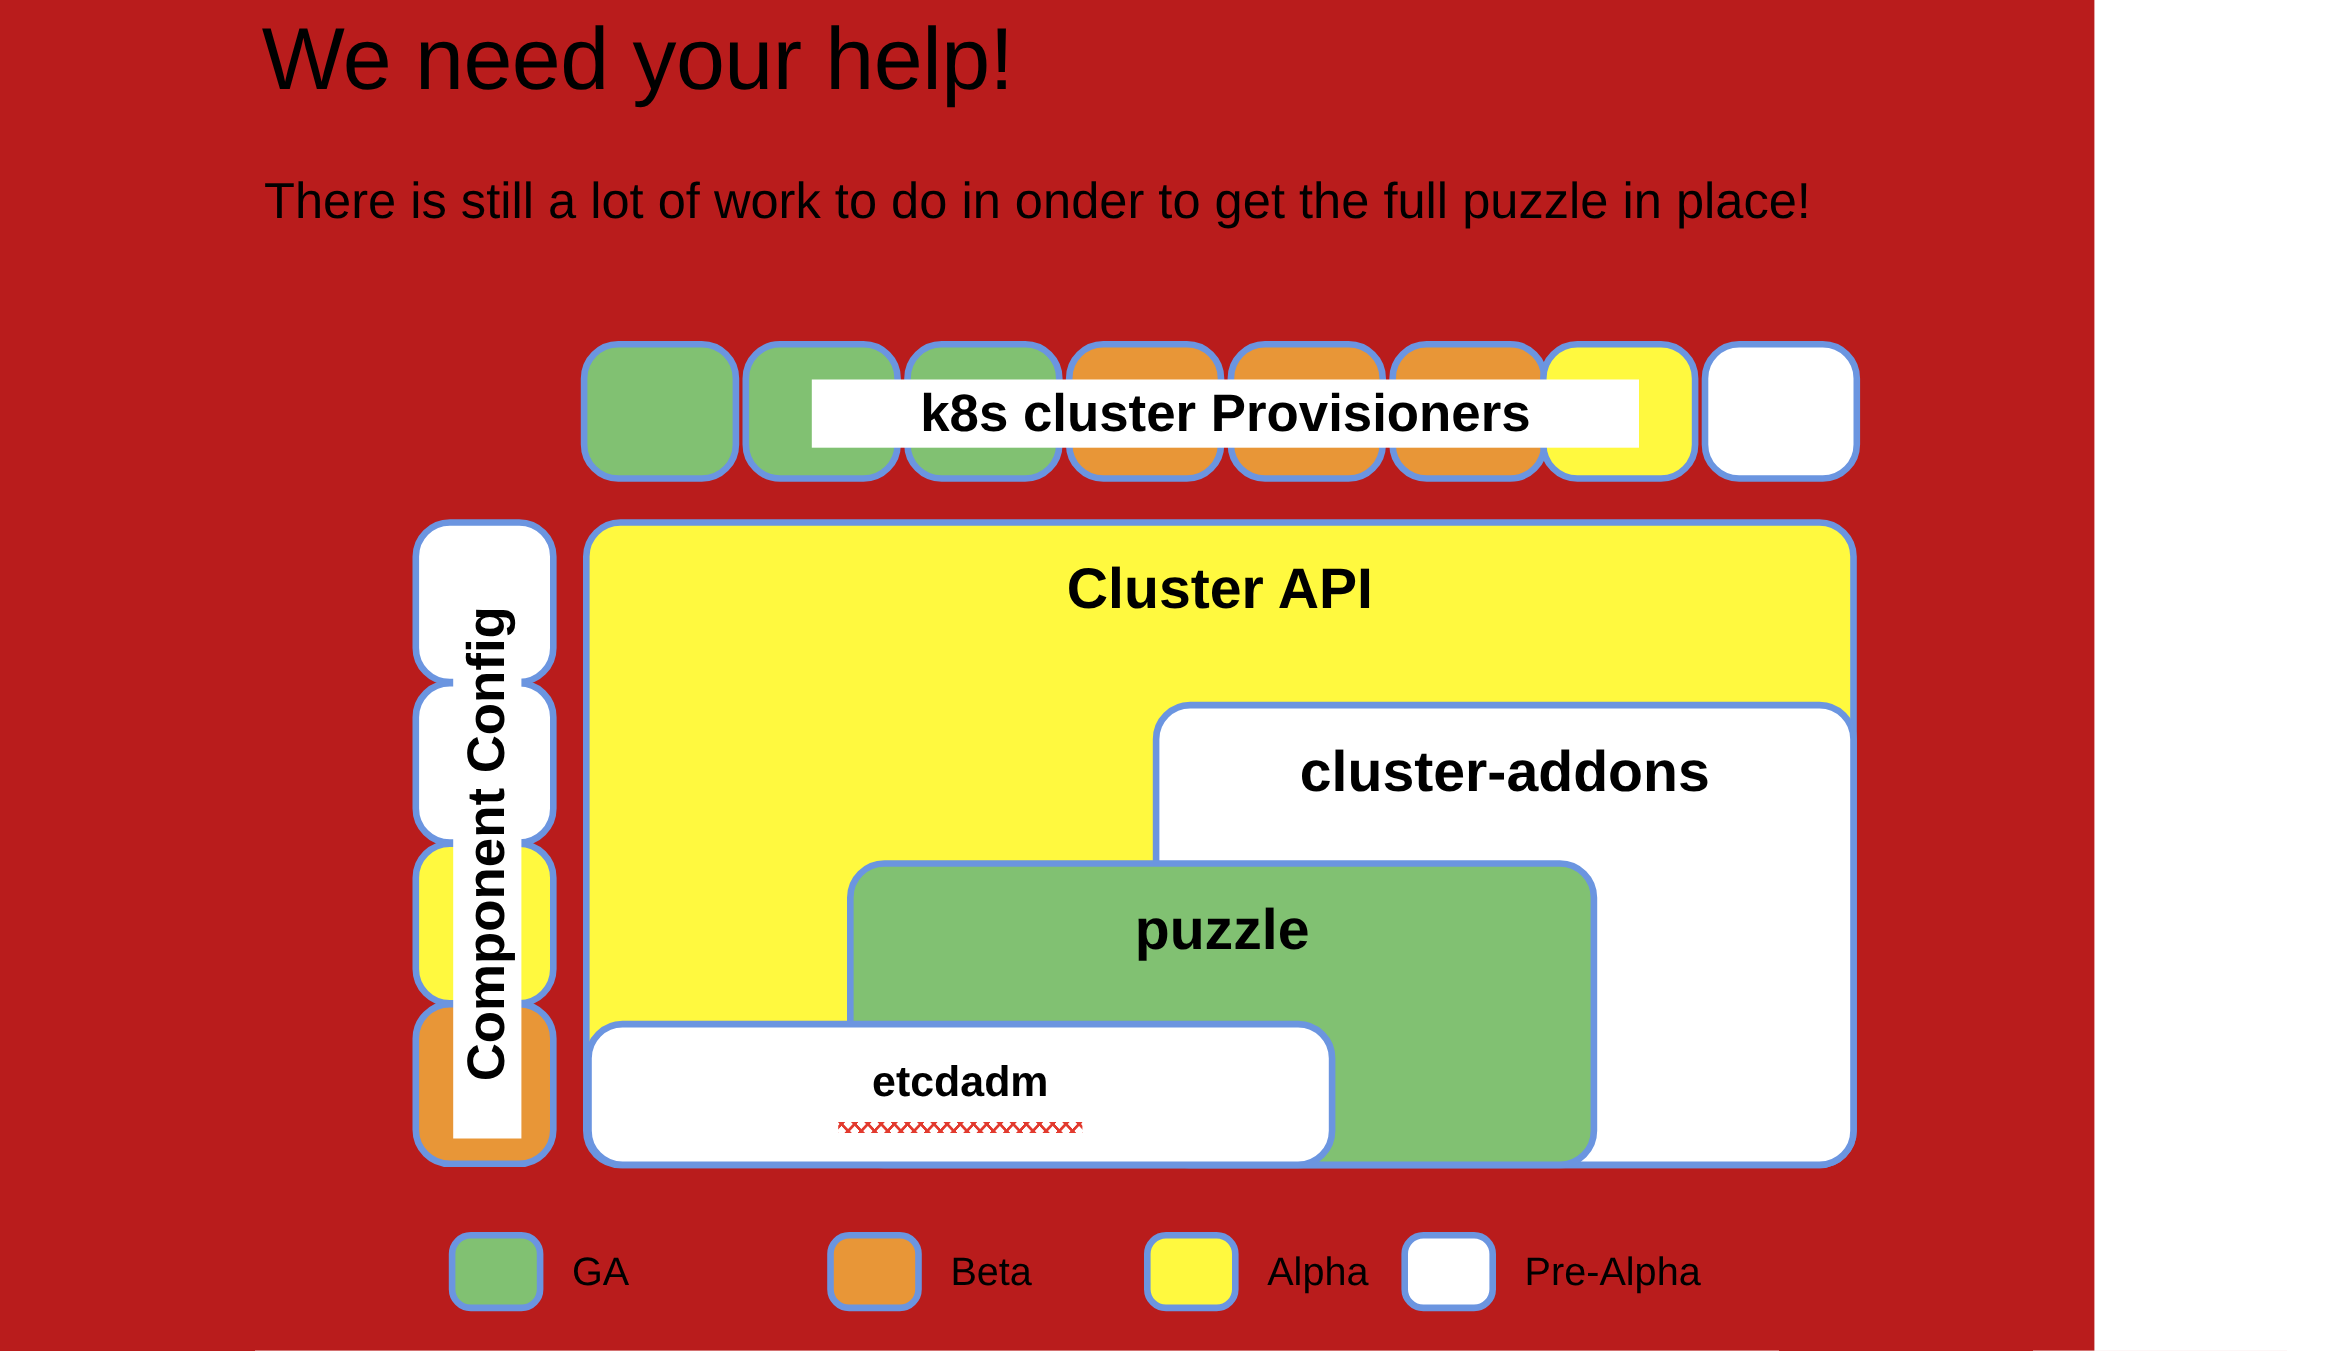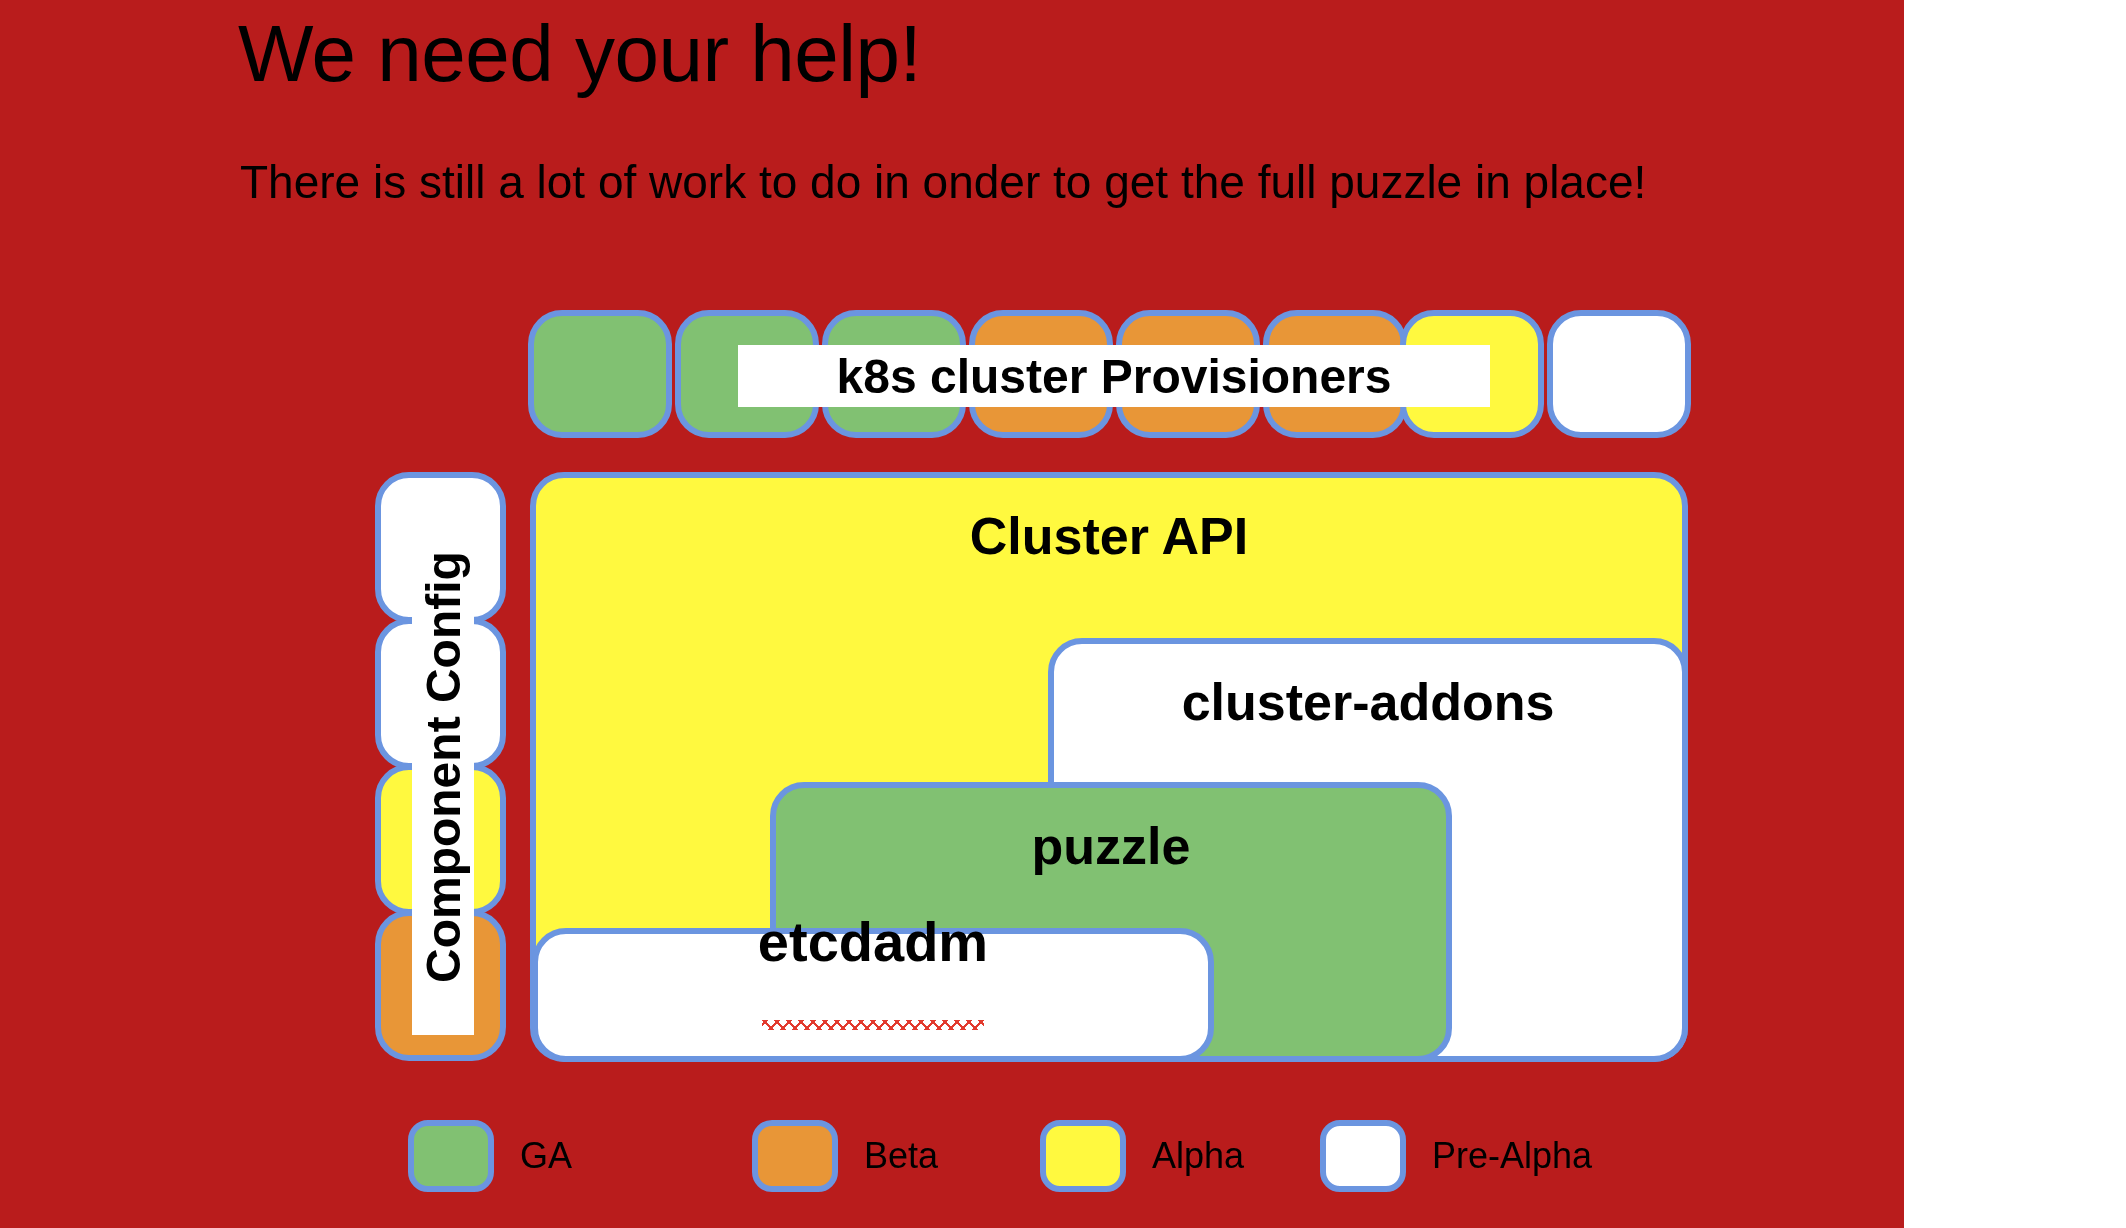--- a/index.html
+++ b/index.html
@@ -163,40 +163,40 @@
   <div class="pbox alpha" style="left:530px; top:472px; width:1158px; height:590px;"></div>
   <div class="boxlabel" style="left:530px; top:506px; width:1158px; font-size:52px;">Cluster API</div>
 
   <div class="pbox prealpha" style="left:1048px; top:638px; width:640px; height:424px;"></div>
   <div class="boxlabel" style="left:1048px; top:672px; width:640px; font-size:52px;">cluster-addons</div>
 
   <div class="pbox ga" style="left:770px; top:782px; width:682px; height:280px;"></div>
   <div class="boxlabel" style="left:770px; top:816px; width:682px; font-size:52px;">puzzle</div>
 
   <div class="pbox prealpha" style="left:532px; top:928px; width:682px; height:134px;"></div>
-  <div class="boxlabel" style="left:532px; top:909px; width:682px; font-size:56px;">etcdadm</div>
+  <div class="boxlabel" style="left:532px; top:962px; width:682px; font-size:39px;">etcdadm</div>
   <div class="squiggle" style="left:762px; top:1020px; width:222px;"></div>
 
   <div class="legend">
 
     <div class="legend-item" style="left:752px;">
       <div class="legend-swatch beta"></div>
       <div class="legend-label">Beta</div>
     </div>
 
     <div class="legend-item" style="left:408px;">
       <div class="legend-swatch ga"></div>
       <div class="legend-label">GA</div>
     </div>
 
     <div class="legend-item" style="left:1040px;">
       <div class="legend-swatch alpha"></div>
       <div class="legend-label">Alpha</div>
     </div>
 
-    <div class="legend-item" style="left:1320px;">
+    <div class="legend-item" style="left:1274px;">
       <div class="legend-swatch prealpha"></div>
       <div class="legend-label">Pre-Alpha</div>
     </div>
 
   </div>
 
 </div>
 
 </body></html>

